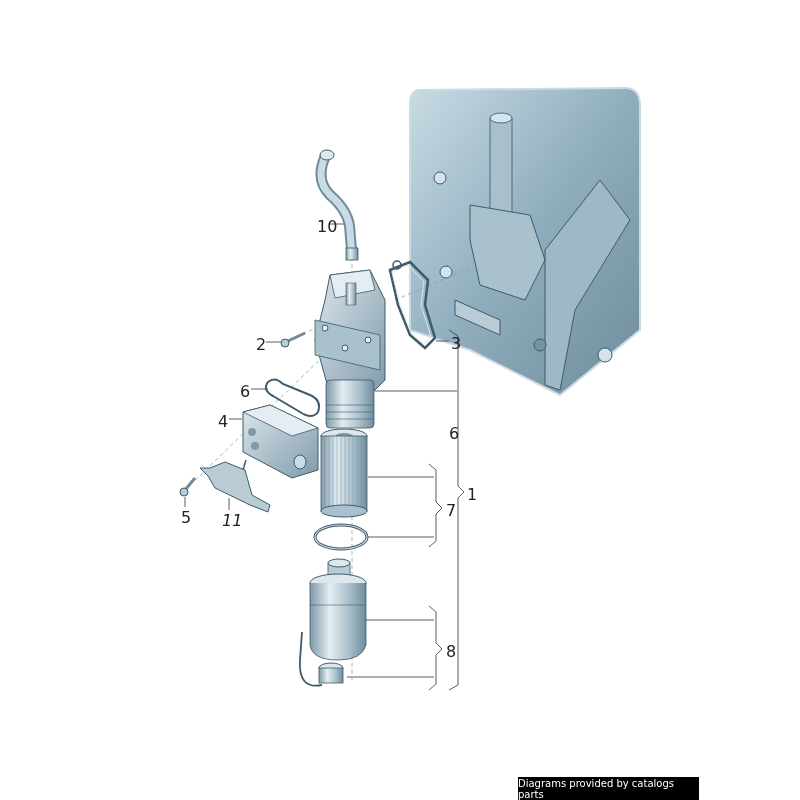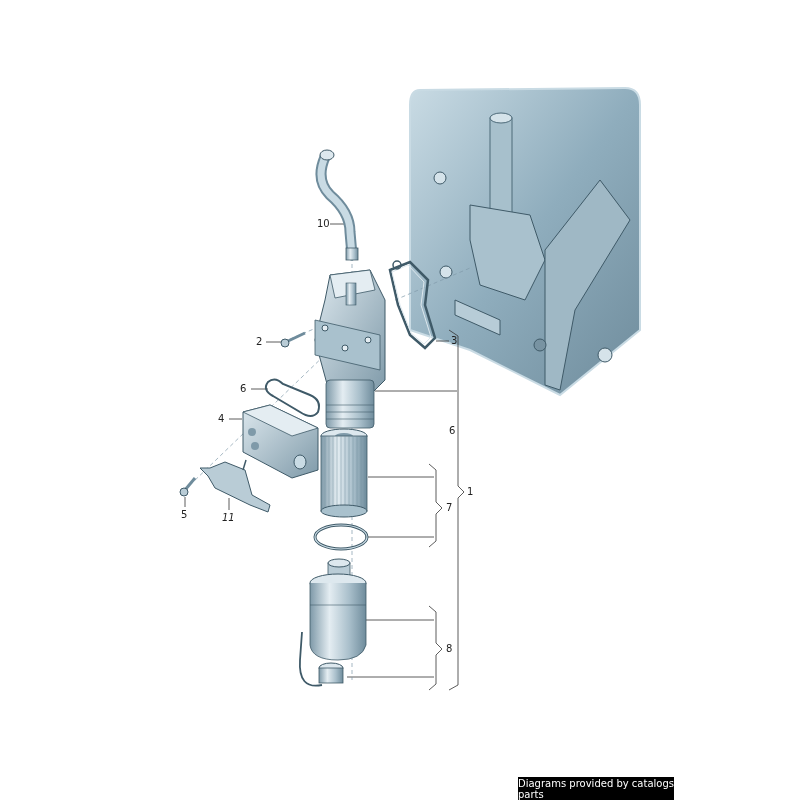--- a/index.html
+++ b/index.html
@@ -1,20 +1,20 @@
 <!DOCTYPE html>
 <html><head>
   <meta charset="utf-8">
   <style>
     html, body { margin: 0; padding: 0; background: #ffffff; }
     body { width: 800px; height: 800px; position: relative; overflow: hidden;
            font-family: "DejaVu Sans", "Liberation Sans", sans-serif; }
     #diagram { position: absolute; left: 0; top: 0; width: 800px; height: 800px; }
-    .callout { position: absolute; font-size: 10px; color: #222; line-height: 1; }
-    .credit { position: absolute; left: 518px; top: 777px; width: 156px; height: 23px;
+    .callout { position: absolute; font-size: 16px; color: #222; line-height: 1; }
+    .credit { position: absolute; left: 518px; top: 777px; width: 181px; height: 23px;
               background: #000; color: #fff; font-size: 10px; display: flex;
               align-items: center; justify-content: center;
               font-family: "DejaVu Sans", sans-serif; }
   </style>
 </head>
 <body>
 
 <svg id="diagram" viewBox="0 0 800 800" xmlns="http://www.w3.org/2000/svg">
   <defs>
     <linearGradient id="blockGrad" x1="0" y1="0" x2="1" y2="1">

